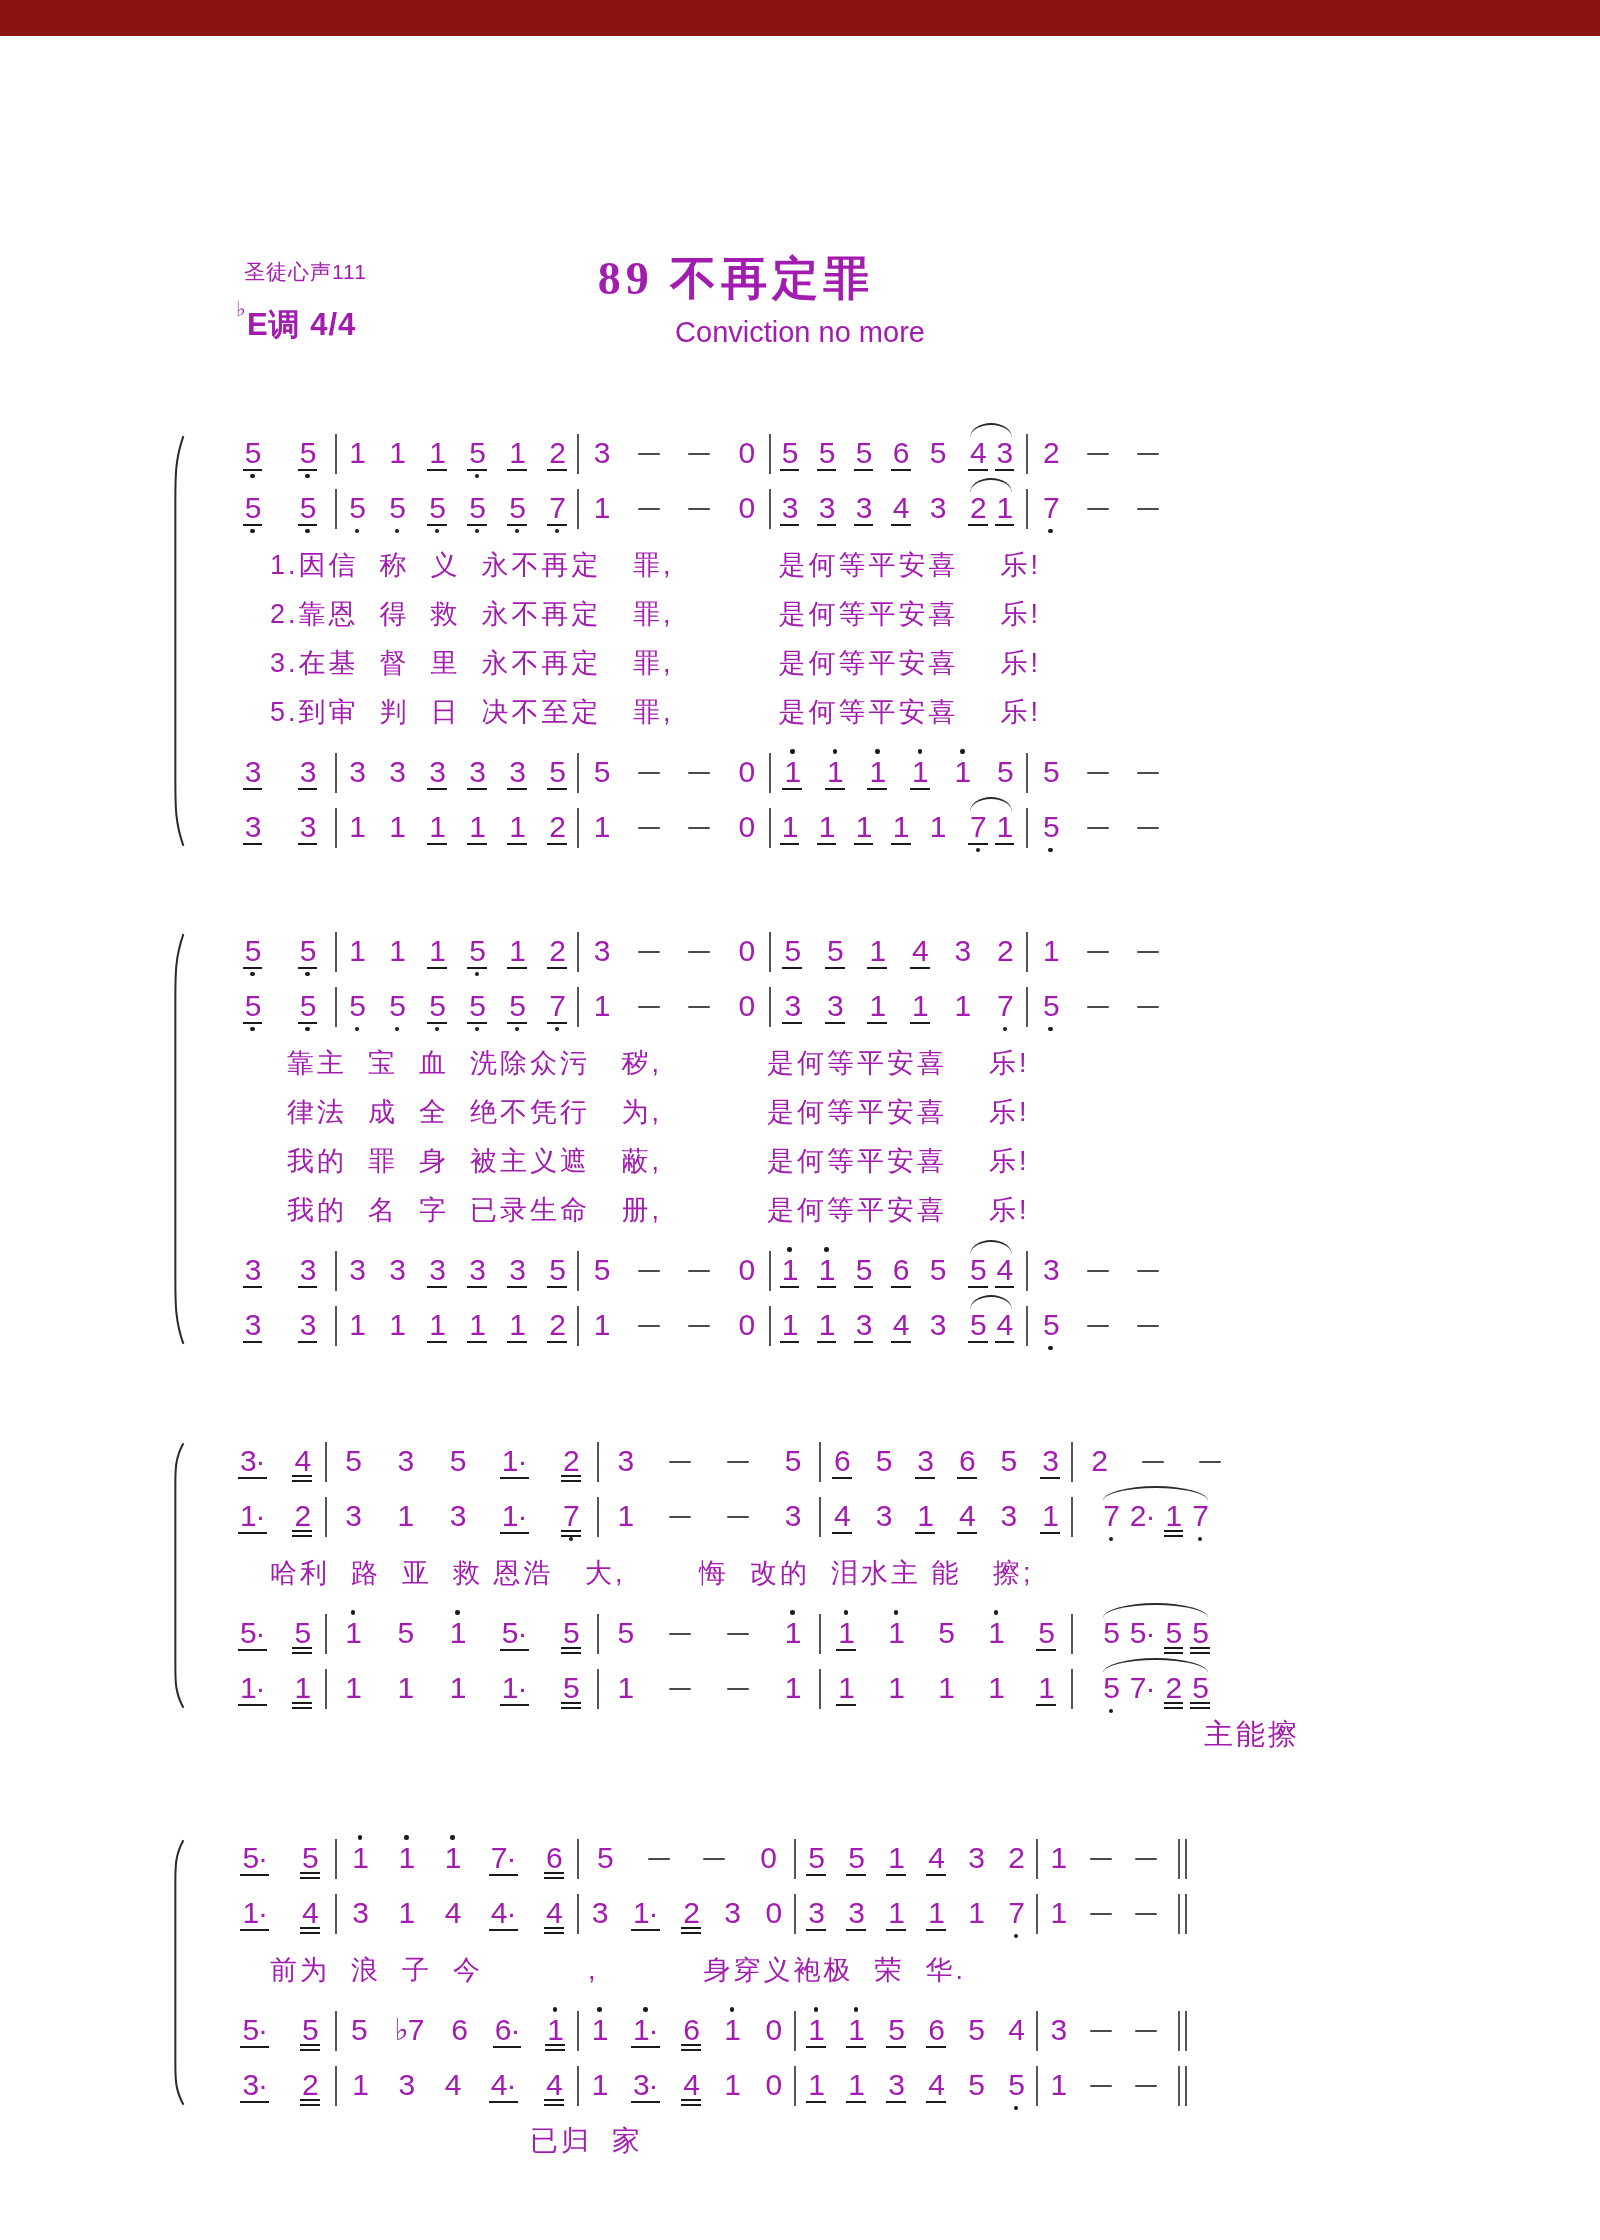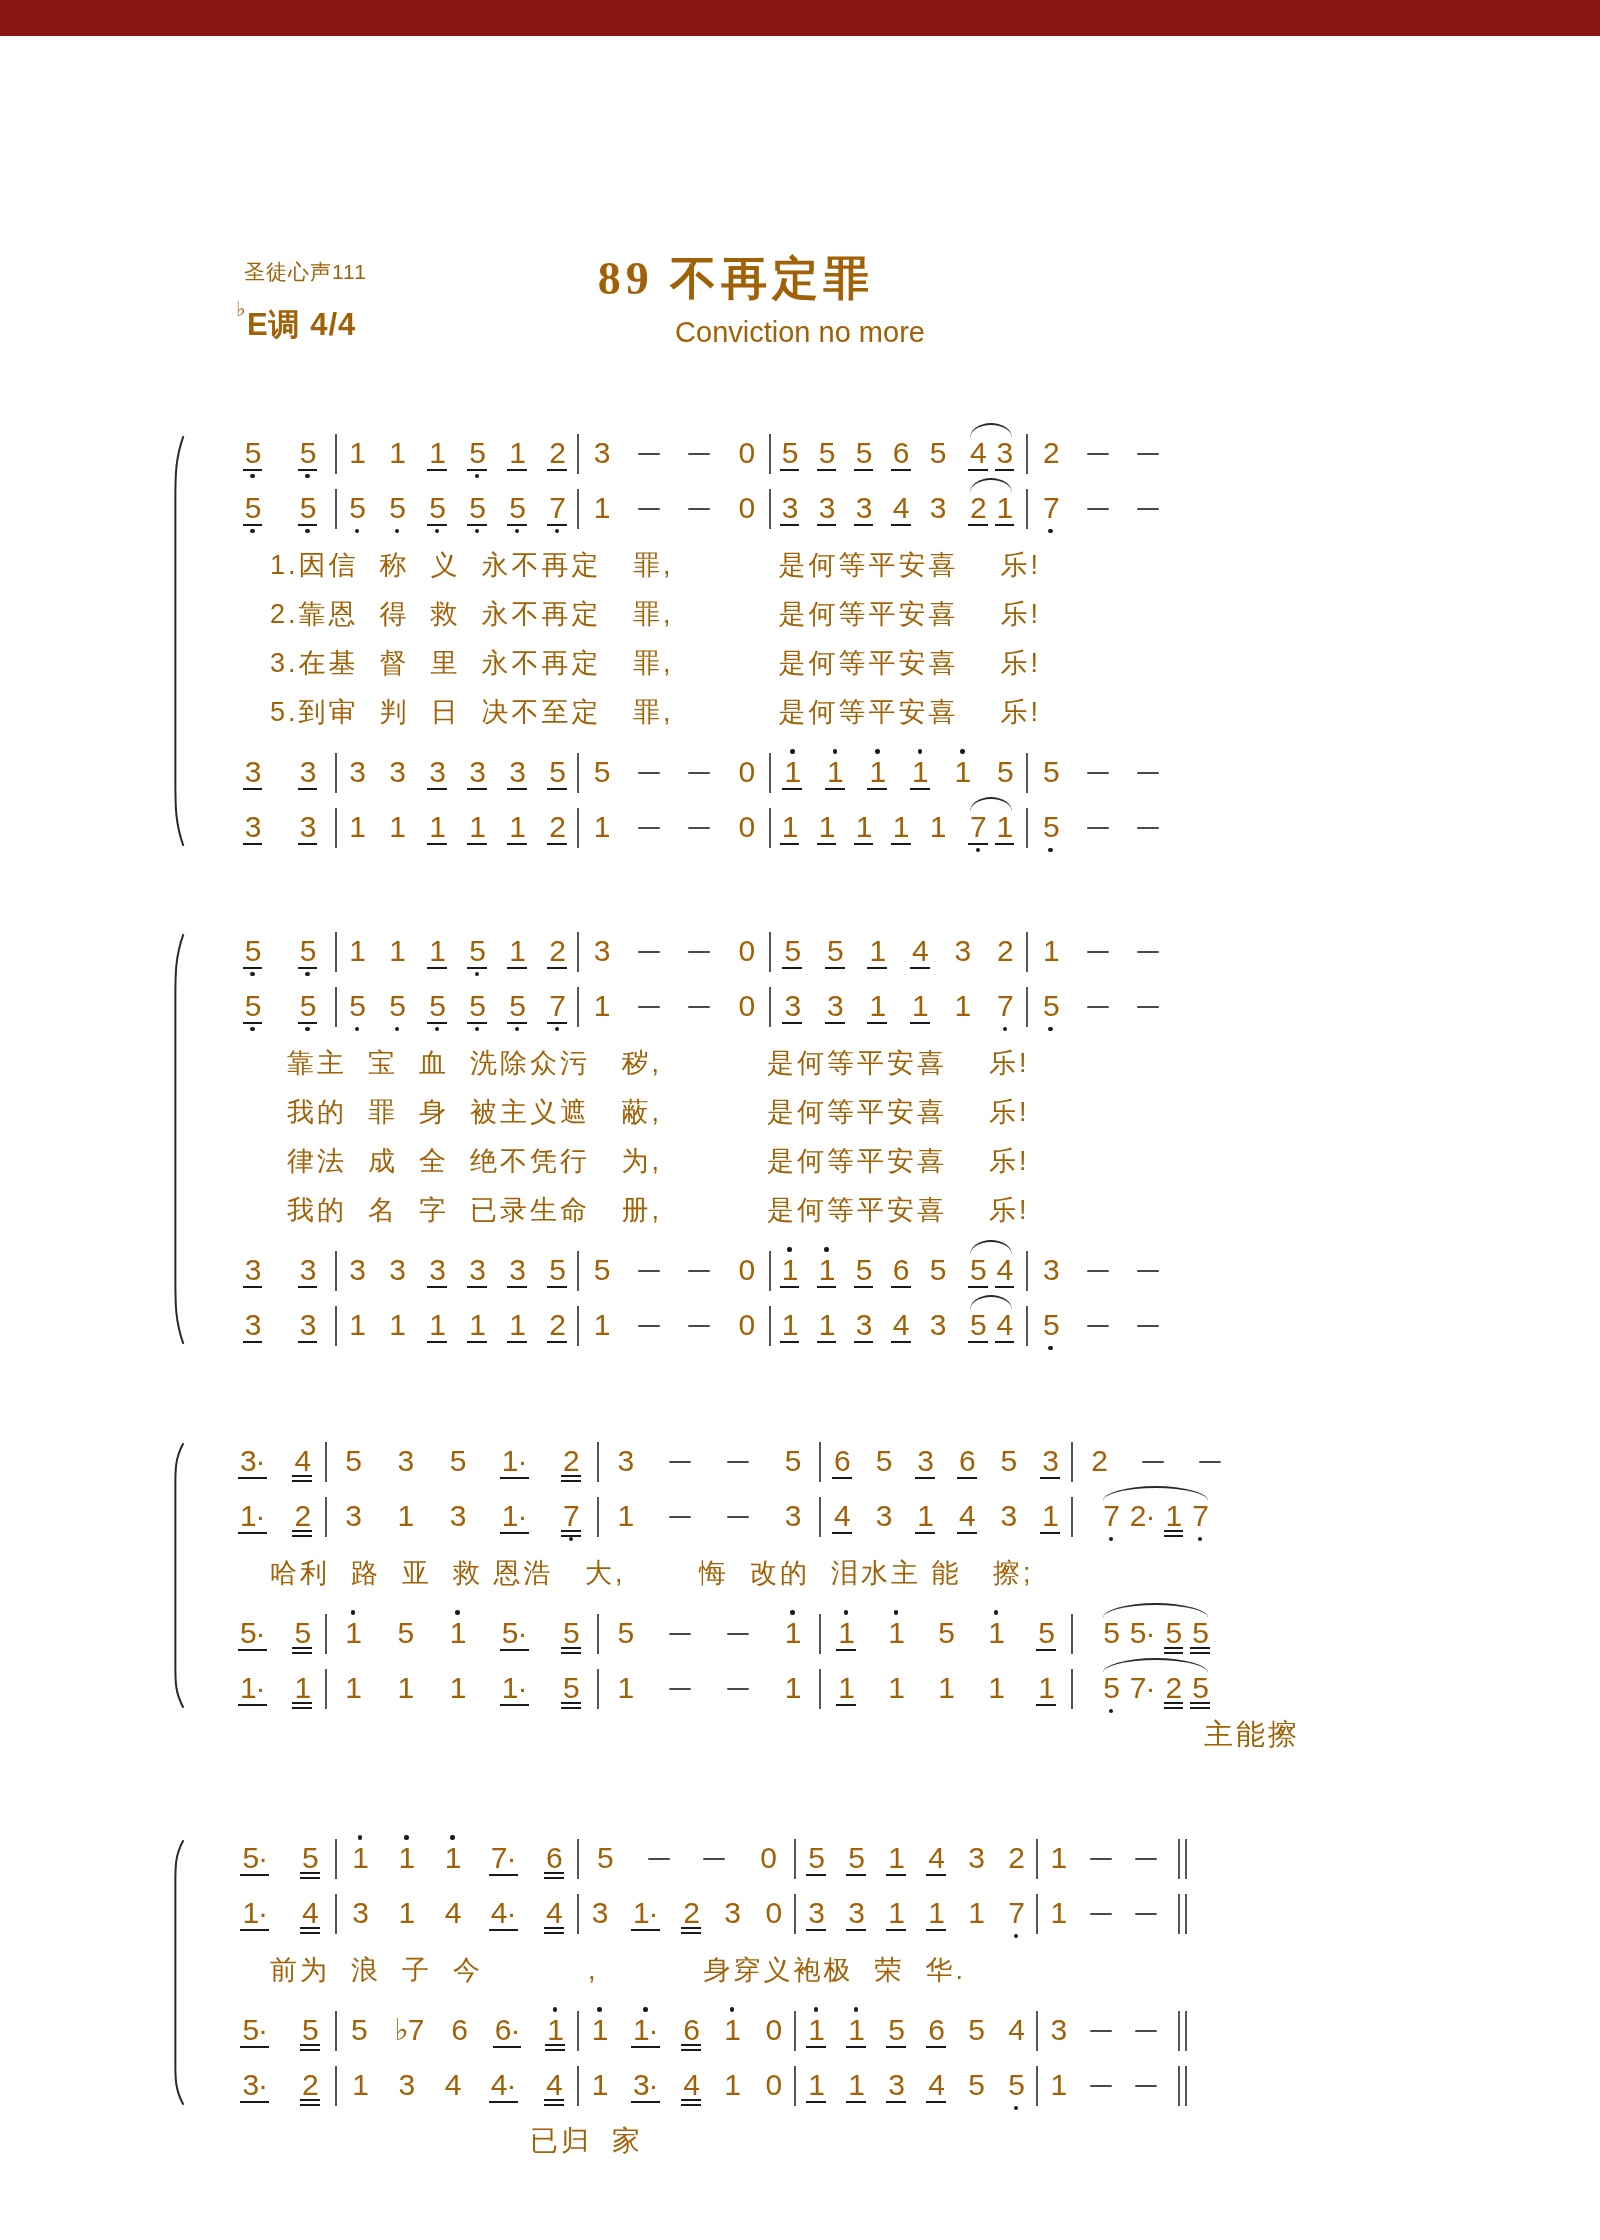--- a/index.html
+++ b/index.html
@@ -1,19 +1,19 @@
 <!DOCTYPE html>
 <html><head>
 <meta charset="utf-8">
 <style>
   html,body { margin:0; padding:0; background:#e8e8e8; }
   .page {
     position:relative; width:1600px; height:2240px; margin:0 auto;
     background:#ffffff; overflow:hidden;
-    font-family:"Liberation Sans", sans-serif; color:#a16207;
+    font-family:"Liberation Sans", sans-serif; color:#a21caf;
   }
   .topbar { position:absolute; top:0; left:0; right:0; height:36px; }
 
   
   .catalog { position:absolute; left:244px; top:258px; font-size:21px; letter-spacing:1px; }
   .keysig  { position:absolute; left:236px; top:304px; font-size:31px; font-weight:700; letter-spacing:1px; }
   .keysig .flat { font-size:21px; font-weight:400; vertical-align:top; position:relative; top:-7px; }
   .title   { position:absolute; left:0; width:1472px; top:248px; text-align:center;
              font-size:46px; font-weight:700; letter-spacing:5px; font-family:"Liberation Serif", serif; }
   .subtitle{ position:absolute; left:0; width:1600px; top:316px; text-align:center; font-size:29px; }
@@ -738,22 +738,22 @@
               <span class="od"></span>
               <span class="dg">5</span>
               <span class="od on"></span>
             </span>
             <span class="dash"></span>
             <span class="dash"></span>
           </span>
         </div>
         <div class="lyrics-block">
           <div class="lyr">靠主  宝  血  洗除众污   秽,          是何等平安喜    乐!</div>
+          <div class="lyr">律法  成  全  绝不凭行   为,          是何等平安喜    乐!</div>
           <div class="lyr">我的  罪  身  被主义遮   蔽,          是何等平安喜    乐!</div>
-          <div class="lyr">律法  成  全  绝不凭行   为,          是何等平安喜    乐!</div>
           <div class="lyr">我的  名  字  已录生命   册,          是何等平安喜    乐!</div>
         </div>
         <div class="nline">
           <span class="m mw0">
             <span class="note u1">
               <span class="od"></span>
               <span class="dg">3</span>
               <span class="od"></span>
             </span>
             <span class="note u1">

